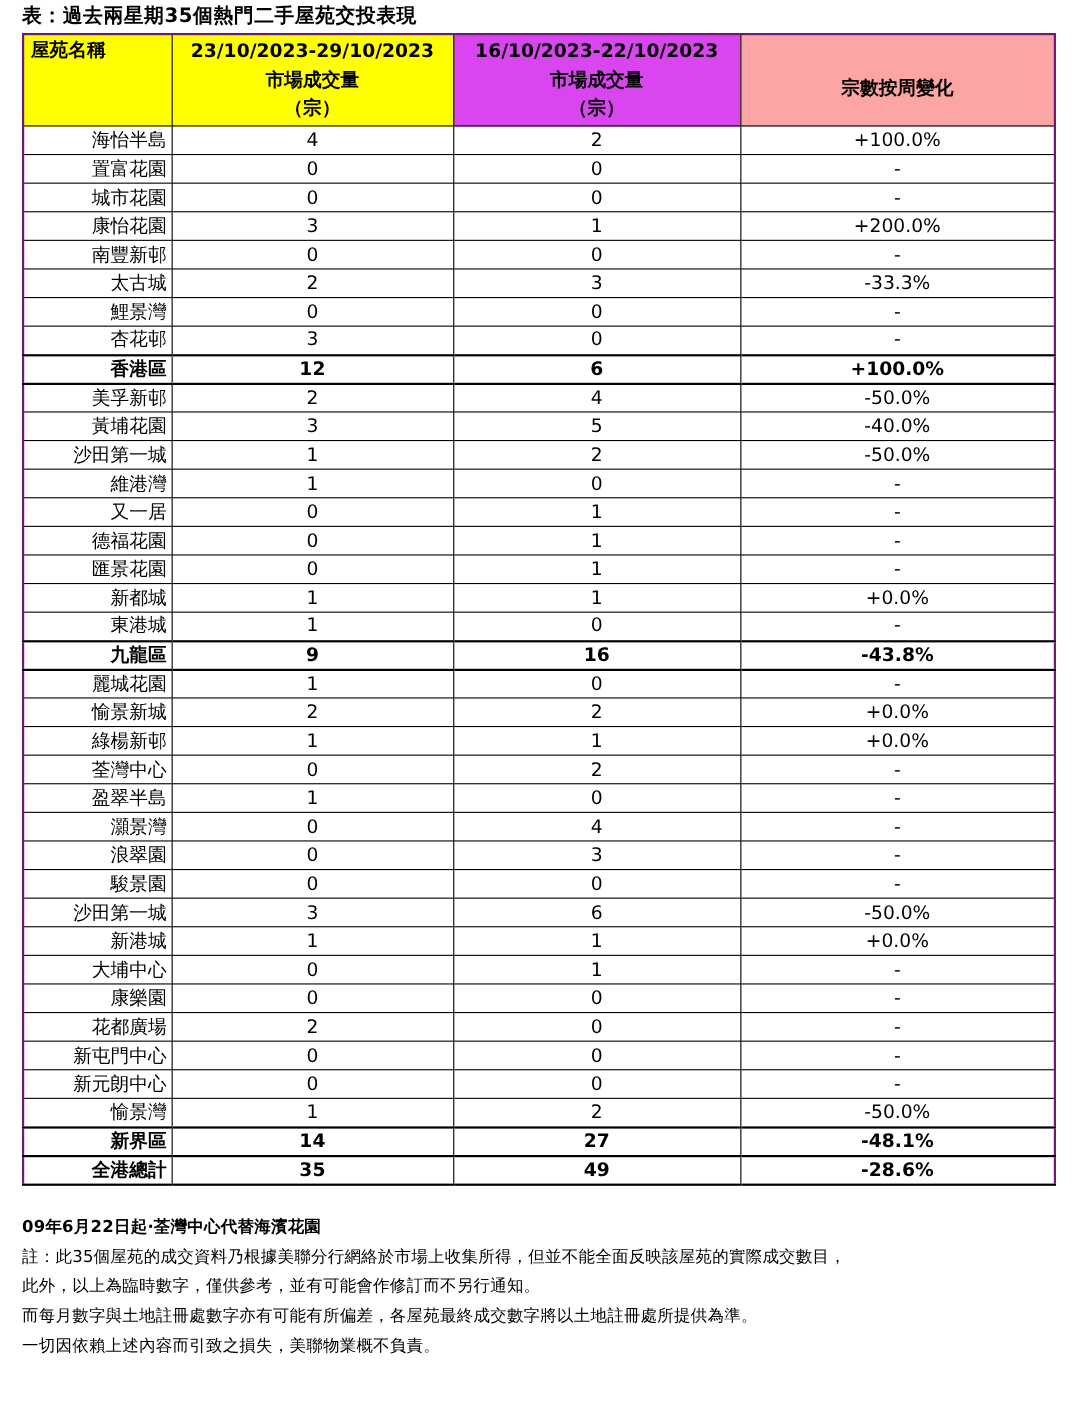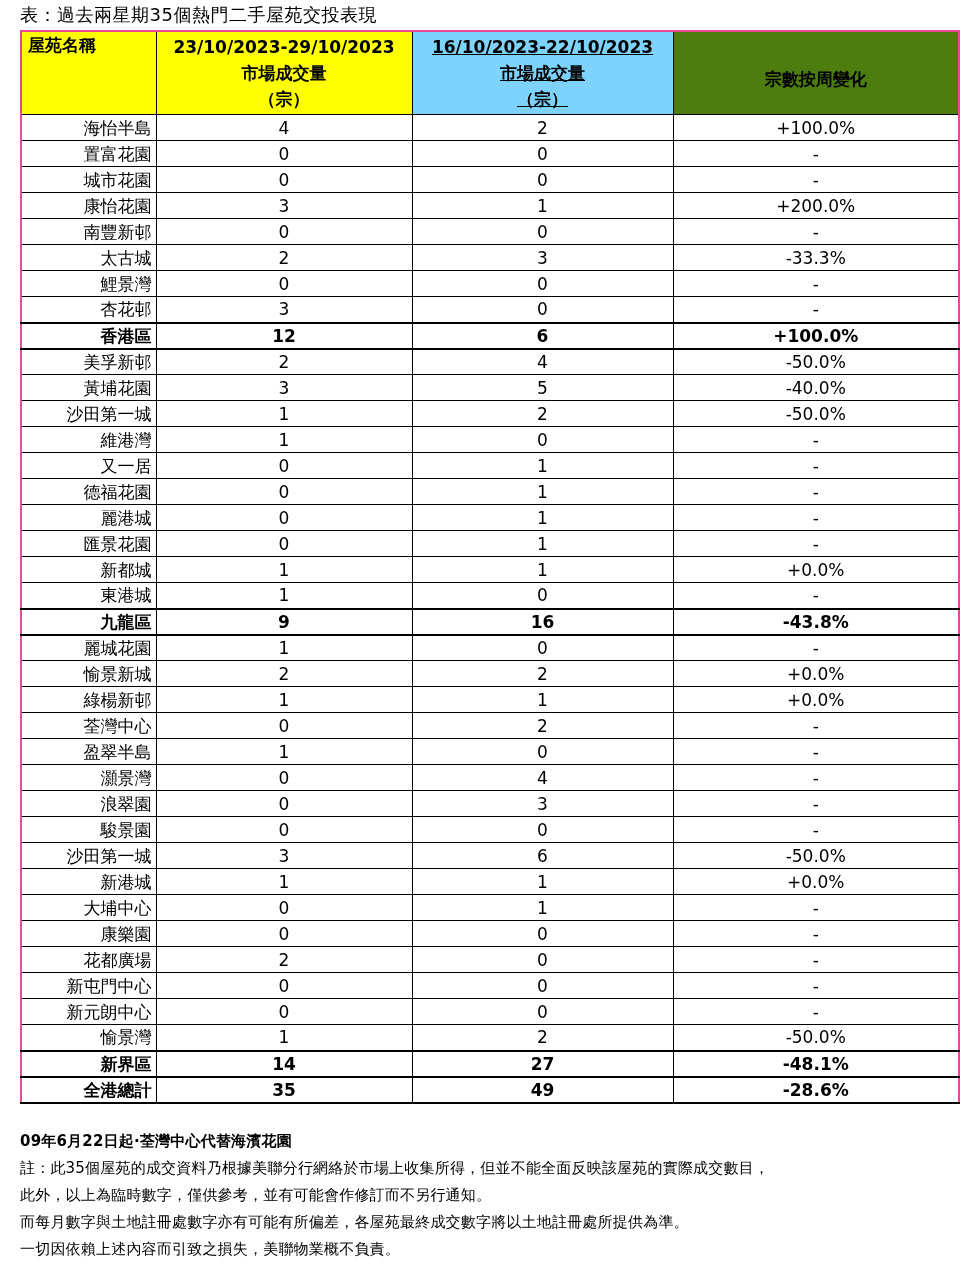--- a/index.html
+++ b/index.html
@@ -6,30 +6,30 @@
   html, body {
     width: 977px; height: 1286px;
     background: #ffffff;
     overflow: hidden;
     font-family: "DejaVu Sans", "Liberation Sans", sans-serif;
     color: #000000;
   }
   .page { padding: 3px 19px 0 20px; }
   .title {
     font-size: 18px;
-    font-weight: normal;
+    font-weight: bold;
     line-height: 24px;
     margin-bottom: 3px;
     letter-spacing: 0.5px;
   }
   table.estates {
     border-collapse: collapse;
     table-layout: fixed;
     width: 938px;
-    border: 2px solid #ec4899;
+    border: 2px solid #701a75;
   }
   col.c-name   { width: 135px; }
   col.c-week1  { width: 256px; }
   col.c-week2  { width: 261px; }
   col.c-change { width: 286px; }
 
   th, td { border: 1px solid #000; }
 
   thead th {
     height: 82px;
@@ -82,26 +82,26 @@
       <col class="c-change">
     </colgroup>
     <thead>
       <tr>
         <th class="h-estate" style="background: rgb(255, 255, 0);">屋苑名稱</th>
         <th class="h-week" style="background: rgb(255, 255, 0);">
           <div>23/10/2023-29/10/2023</div>
           <div>市場成交量</div>
           <div>（宗）</div>
         </th>
-        <th class="h-week" style="background: #7dd3fc; text-decoration: underline;">
+        <th class="h-week" style="background: #d946ef;">
           <div>16/10/2023-22/10/2023</div>
           <div>市場成交量</div>
           <div>（宗）</div>
         </th>
-        <th class="h-change" style="background: #4d7c0f;">宗數按周變化</th>
+        <th class="h-change" style="background: #fca5a5;">宗數按周變化</th>
       </tr>
     </thead>
     <tbody>
         <tr class="estate">
           <td class="col-name">海怡半島</td>
           <td class="col-num">4</td>
           <td class="col-num">2</td>
           <td class="col-num">+100.0%</td>
         </tr>
         <tr class="estate">
@@ -177,26 +177,20 @@
           <td class="col-num">-</td>
         </tr>
         <tr class="estate">
           <td class="col-name">又一居</td>
           <td class="col-num">0</td>
           <td class="col-num">1</td>
           <td class="col-num">-</td>
         </tr>
         <tr class="estate">
           <td class="col-name">德福花園</td>
-          <td class="col-num">0</td>
-          <td class="col-num">1</td>
-          <td class="col-num">-</td>
-        </tr>
-        <tr class="estate">
-          <td class="col-name">麗港城</td>
           <td class="col-num">0</td>
           <td class="col-num">1</td>
           <td class="col-num">-</td>
         </tr>
         <tr class="estate">
           <td class="col-name">匯景花園</td>
           <td class="col-num">0</td>
           <td class="col-num">1</td>
           <td class="col-num">-</td>
         </tr>

